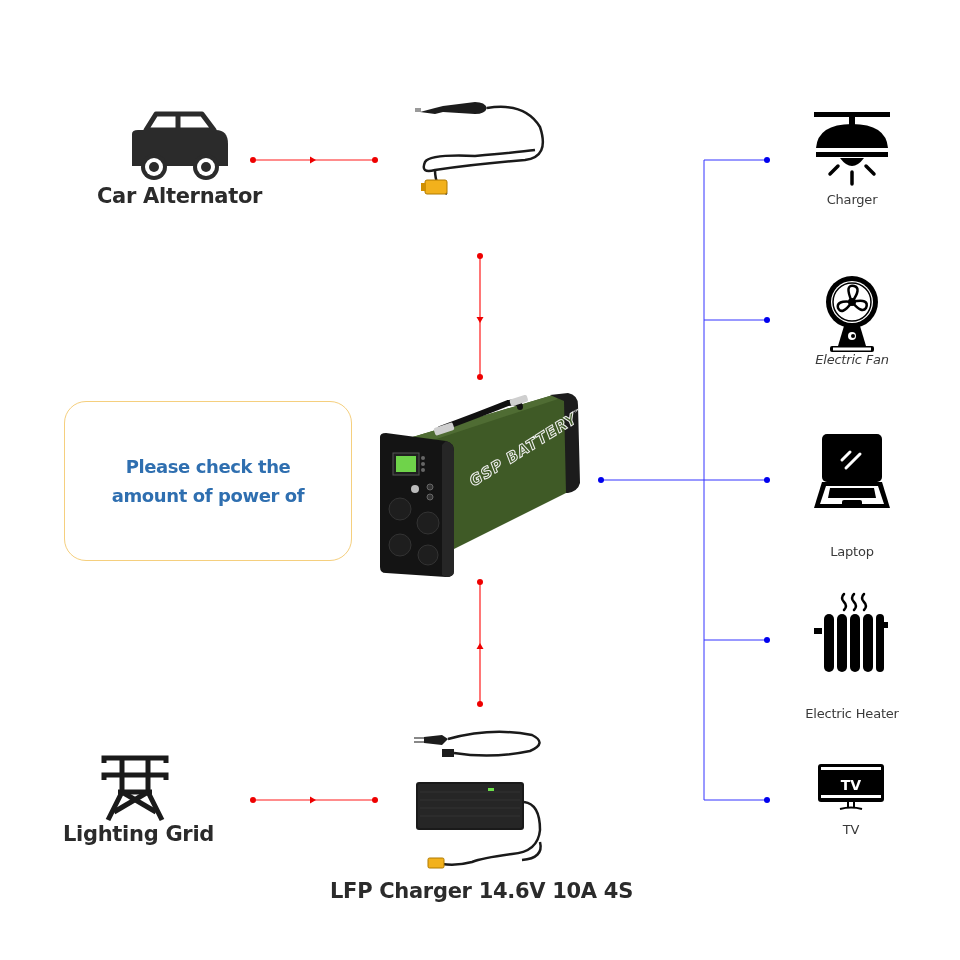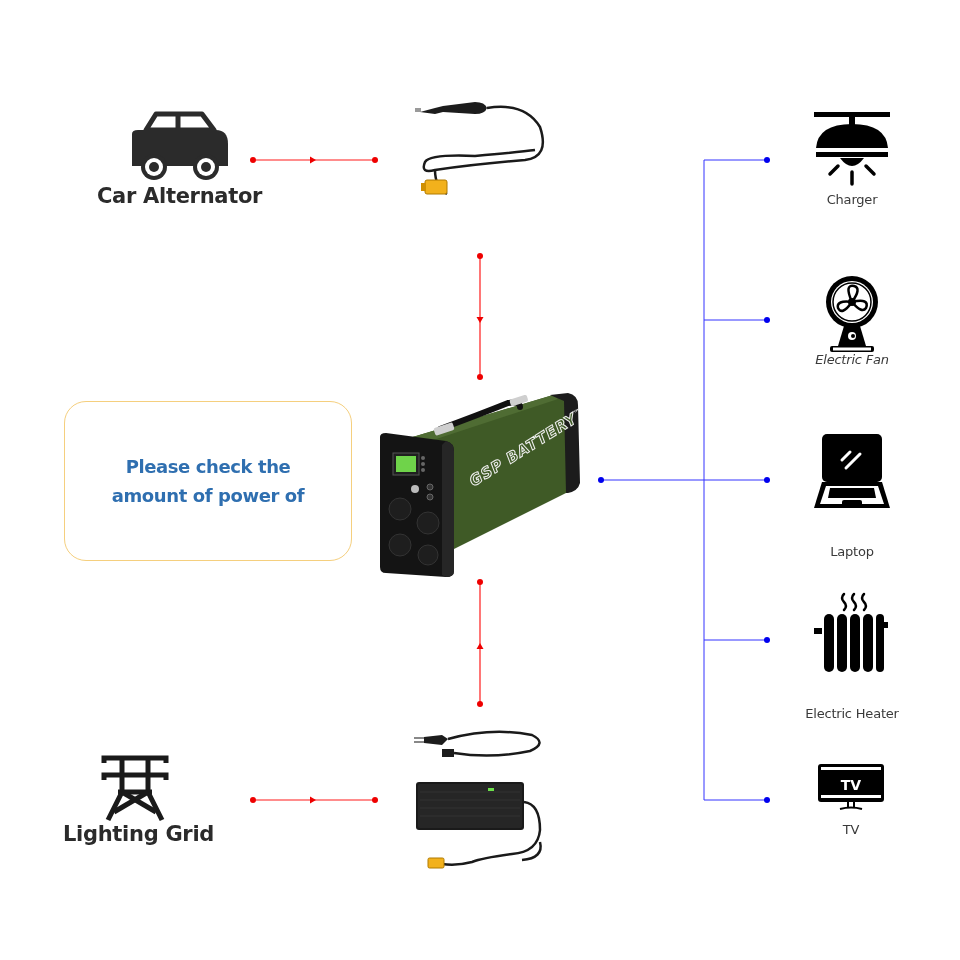--- a/index.html
+++ b/index.html
@@ -122,20 +122,21 @@
       <line x1="8" y1="12" x2="108" y2="12"></line>
         <line x1="8" y1="20" x2="108" y2="20"></line>
       <line x1="8" y1="28" x2="108" y2="28"></line>
         <line x1="8" y1="36" x2="108" y2="36"></line>
     </g>
     <rect x="76" y="8" width="6" height="3" fill="#6ce04a"></rect>
     <path d="M112,22 Q128,24 128,50 Q126,72 100,74 Q70,78 60,82 Q45,86 30,84" fill="none" stroke="#1a1a1a" stroke-width="2.5"></path>
     <path d="M110,80 Q132,78 128,62" fill="none" stroke="#1a1a1a" stroke-width="2.5"></path>
     <rect x="16" y="78" width="16" height="10" rx="1.5" fill="#f2b11c" stroke="#b07a00" stroke-width="1"></rect>
   </svg>
+  <div class="abs src-label" style="left:10px;top:154px;">LFP Charger 14.6V 10A 4S</div>
 </div>
 
 <div class="abs" style="left:378px;top:383px;width:205px;height:190px;">
   <svg width="205" height="190" style="left:0;top:0;" viewBox="0 0 205 190">
 
     <polygon points="28,56 175,12 196,20 200,104 68,170" fill="#3f5a26"></polygon>
     <polygon points="28,56 175,12 180,16 40,62" fill="#4f6c33"></polygon>
 
     <path d="M172,12 L190,10 Q200,12 200,22 L202,100 Q200,108 190,110 L188,110 L186,18 Z" fill="#1c1c1c"></path>
 

